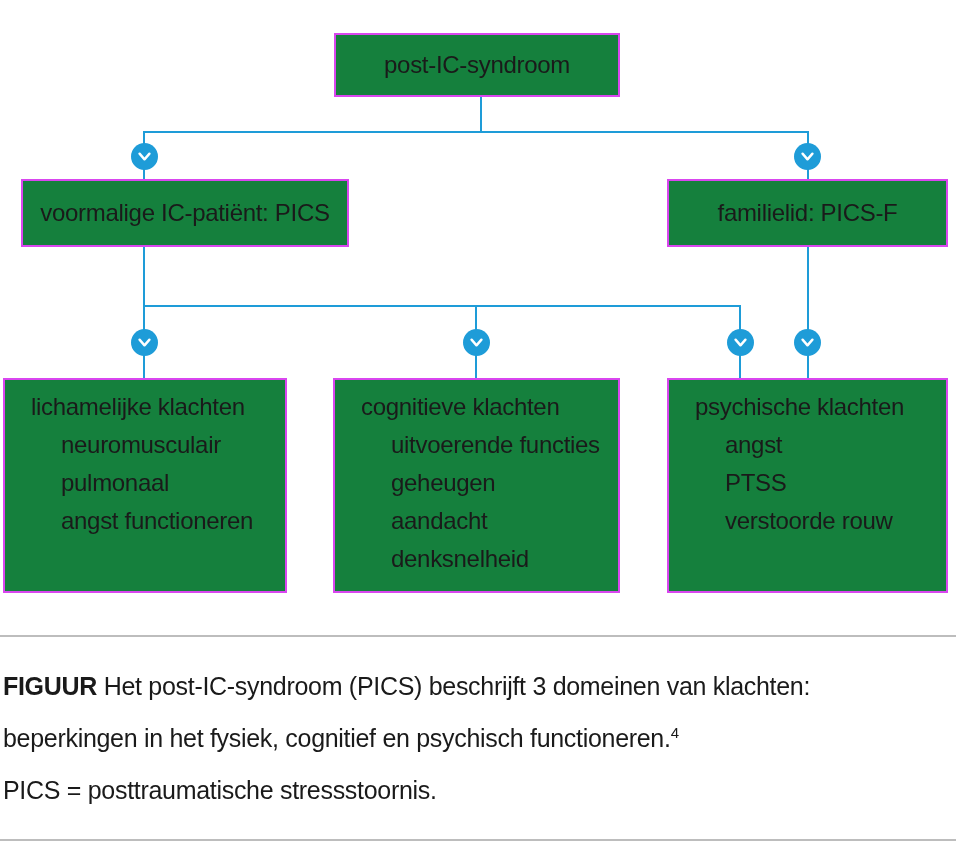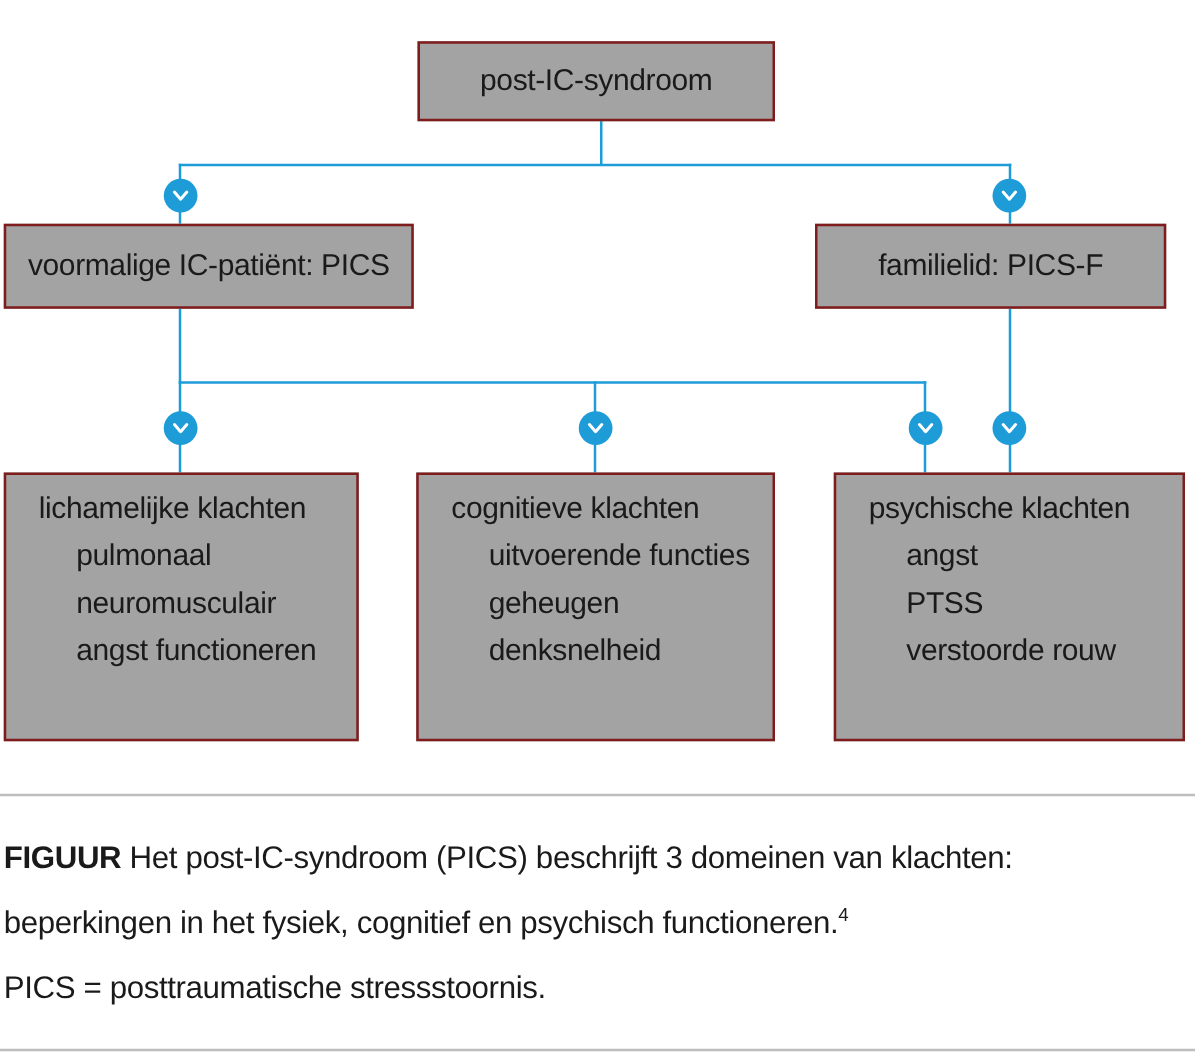--- a/index.html
+++ b/index.html
@@ -5,21 +5,21 @@
   html,body{margin:0;padding:0;background:#ffffff;}
   .canvas{
     position:relative;width:956px;height:850px;background:#ffffff;overflow:hidden;
     font-family:"Liberation Sans","DejaVu Sans",sans-serif;
     color:#1a1a1a;letter-spacing:-0.3px;
   }
   .line{position:absolute;background:#1e9cd8;}
   .line.v{width:2px;}
   .line.h{height:2px;}
   .box{
-    position:absolute;background:#a3a3a3;border:2px solid #7f1d1d;
+    position:absolute;background:#15803d;border:2px solid #d946ef;
     box-sizing:border-box;font-size:24px;
   }
   .box.center{display:flex;align-items:center;justify-content:center;text-align:center;}
   .dom-box{padding:8px 6px 0 26px;}
   .dom-title{font-size:24px;line-height:38px;white-space:nowrap;}
   .dom-item{font-size:24px;line-height:38px;margin-left:30px;white-space:nowrap;}
   .node-circle{
     position:absolute;width:27px;height:27px;border-radius:50%;
     background:#1e9cd8;display:flex;align-items:center;justify-content:center;
   }
@@ -74,39 +74,40 @@
   <div class="node-circle" style="left:794px;top:329px">
     <svg width="17" height="17" viewBox="0 0 24 24">
         <polyline points="5,8 12,16 19,8" fill="none" stroke="#ffffff" stroke-width="3.4" stroke-linecap="round" stroke-linejoin="round"></polyline>
       </svg>
   </div>
 
   <div class="box center" style="left:334px;top:33px;width:286px;height:64px">
     <span>post-IC-syndroom</span>
   </div>
 
-  <div class="box center" style="left:3px;top:179px;width:328px;height:68px">
+  <div class="box center" style="left:21px;top:179px;width:328px;height:68px">
     <span>voormalige IC-patiënt: PICS</span>
   </div>
 
-  <div class="box center" style="left:652px;top:179px;width:281px;height:68px">
+  <div class="box center" style="left:667px;top:179px;width:281px;height:68px">
     <span>familielid: PICS-F</span>
   </div>
 
   <div class="box dom-box" style="left:3px;top:378px;width:284px;height:215px">
     <div class="dom-title">lichamelijke klachten</div>
+    <div class="dom-item">neuromusculair</div>
     <div class="dom-item">pulmonaal</div>
-    <div class="dom-item">neuromusculair</div>
     <div class="dom-item">angst functioneren</div>
   </div>
 
   <div class="box dom-box" style="left:333px;top:378px;width:287px;height:215px">
     <div class="dom-title">cognitieve klachten</div>
     <div class="dom-item">uitvoerende functies</div>
     <div class="dom-item">geheugen</div>
+    <div class="dom-item">aandacht</div>
     <div class="dom-item">denksnelheid</div>
   </div>
 
   <div class="box dom-box" style="left:667px;top:378px;width:281px;height:215px">
     <div class="dom-title">psychische klachten</div>
     <div class="dom-item">angst</div>
     <div class="dom-item">PTSS</div>
     <div class="dom-item">verstoorde rouw</div>
   </div>
 

